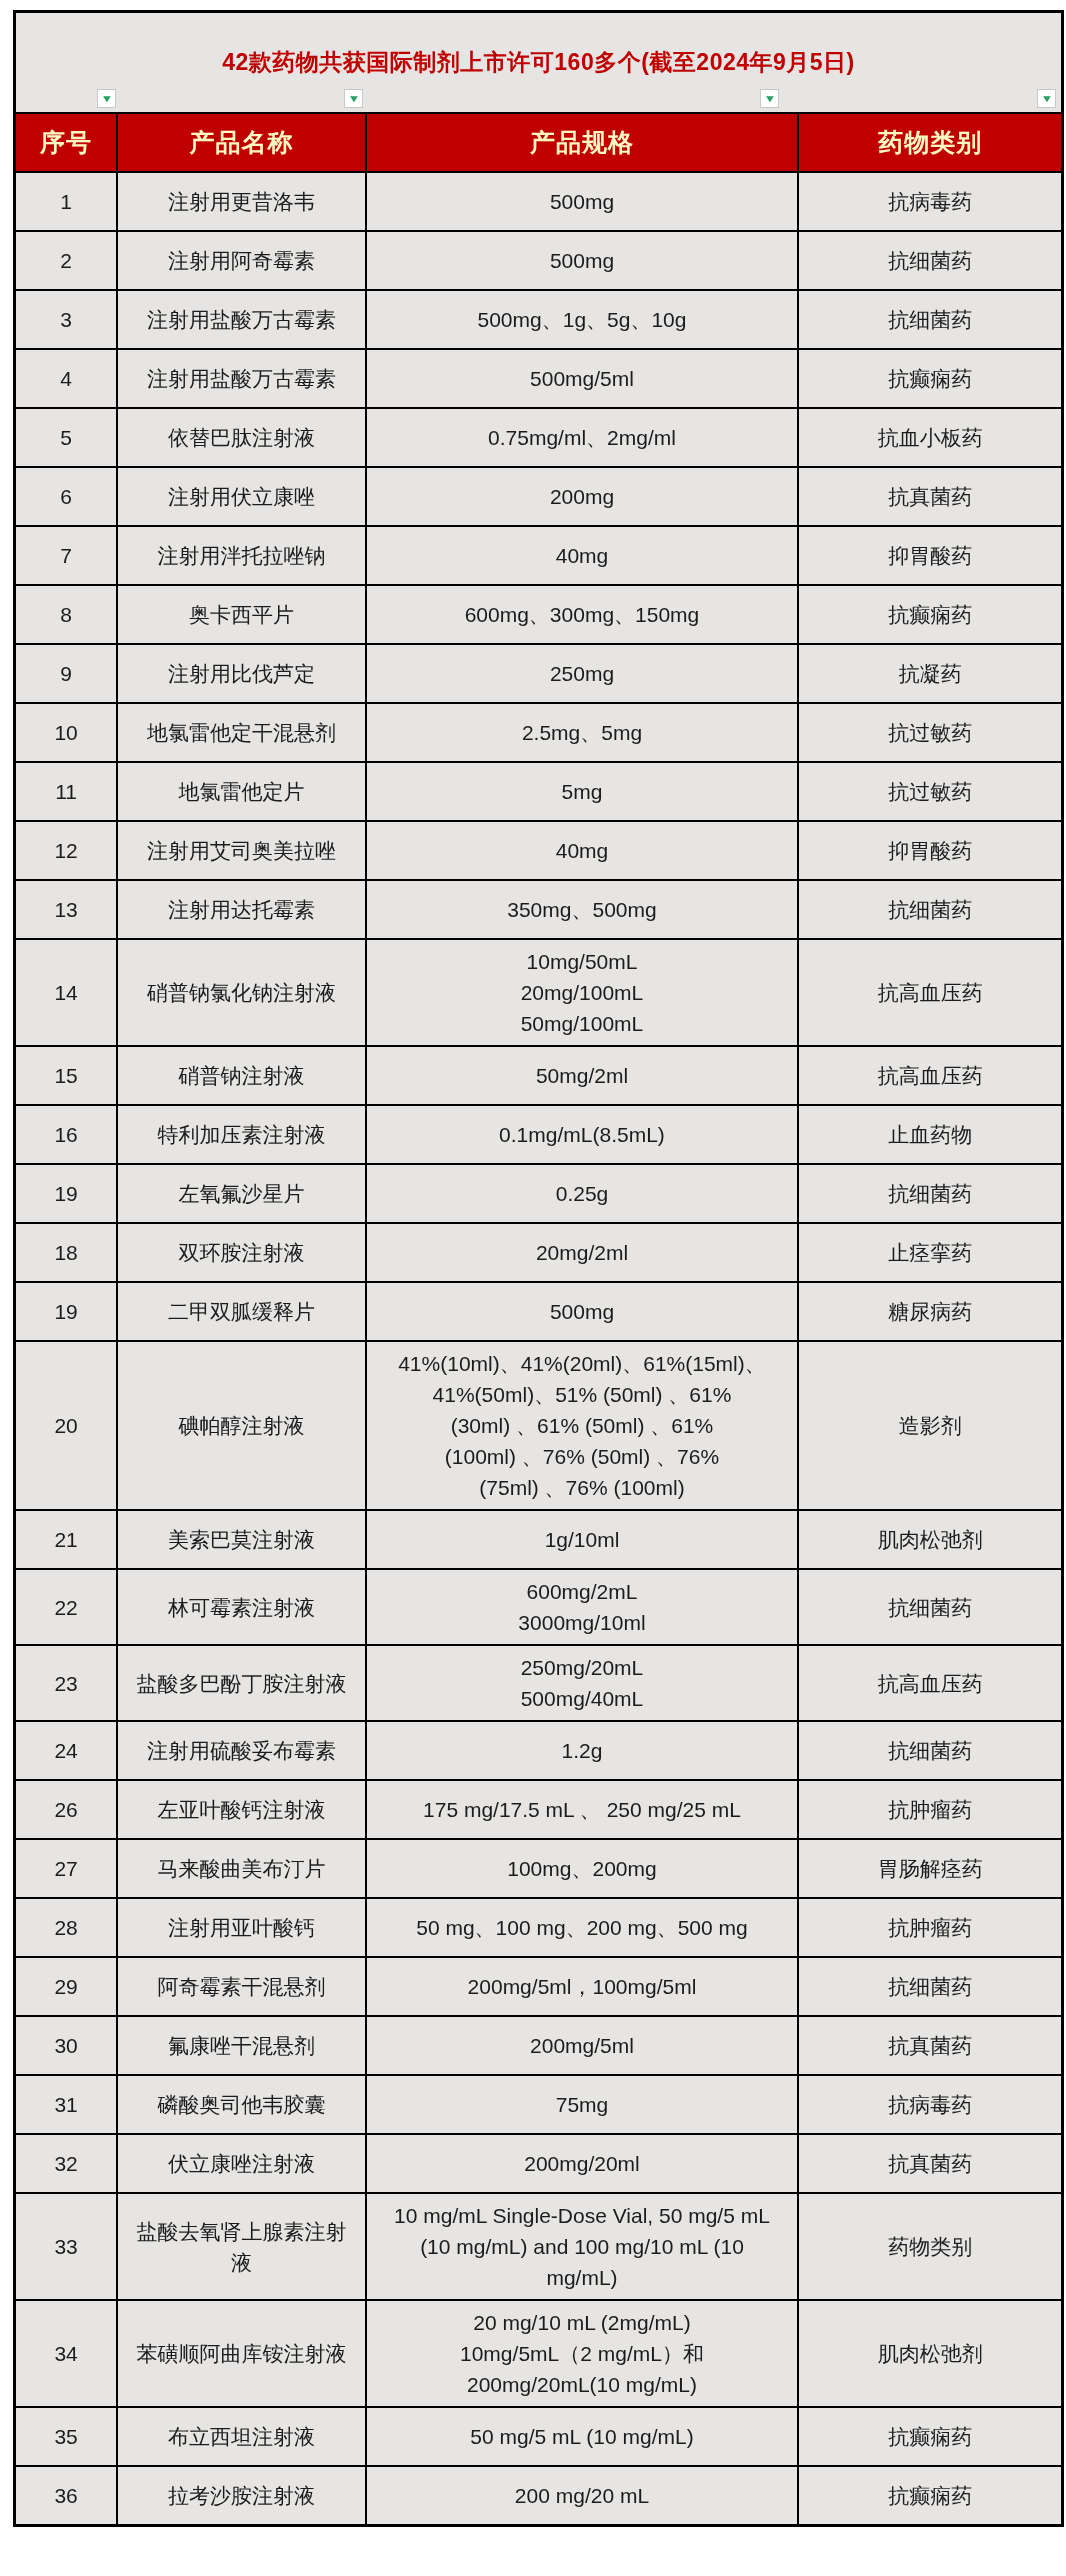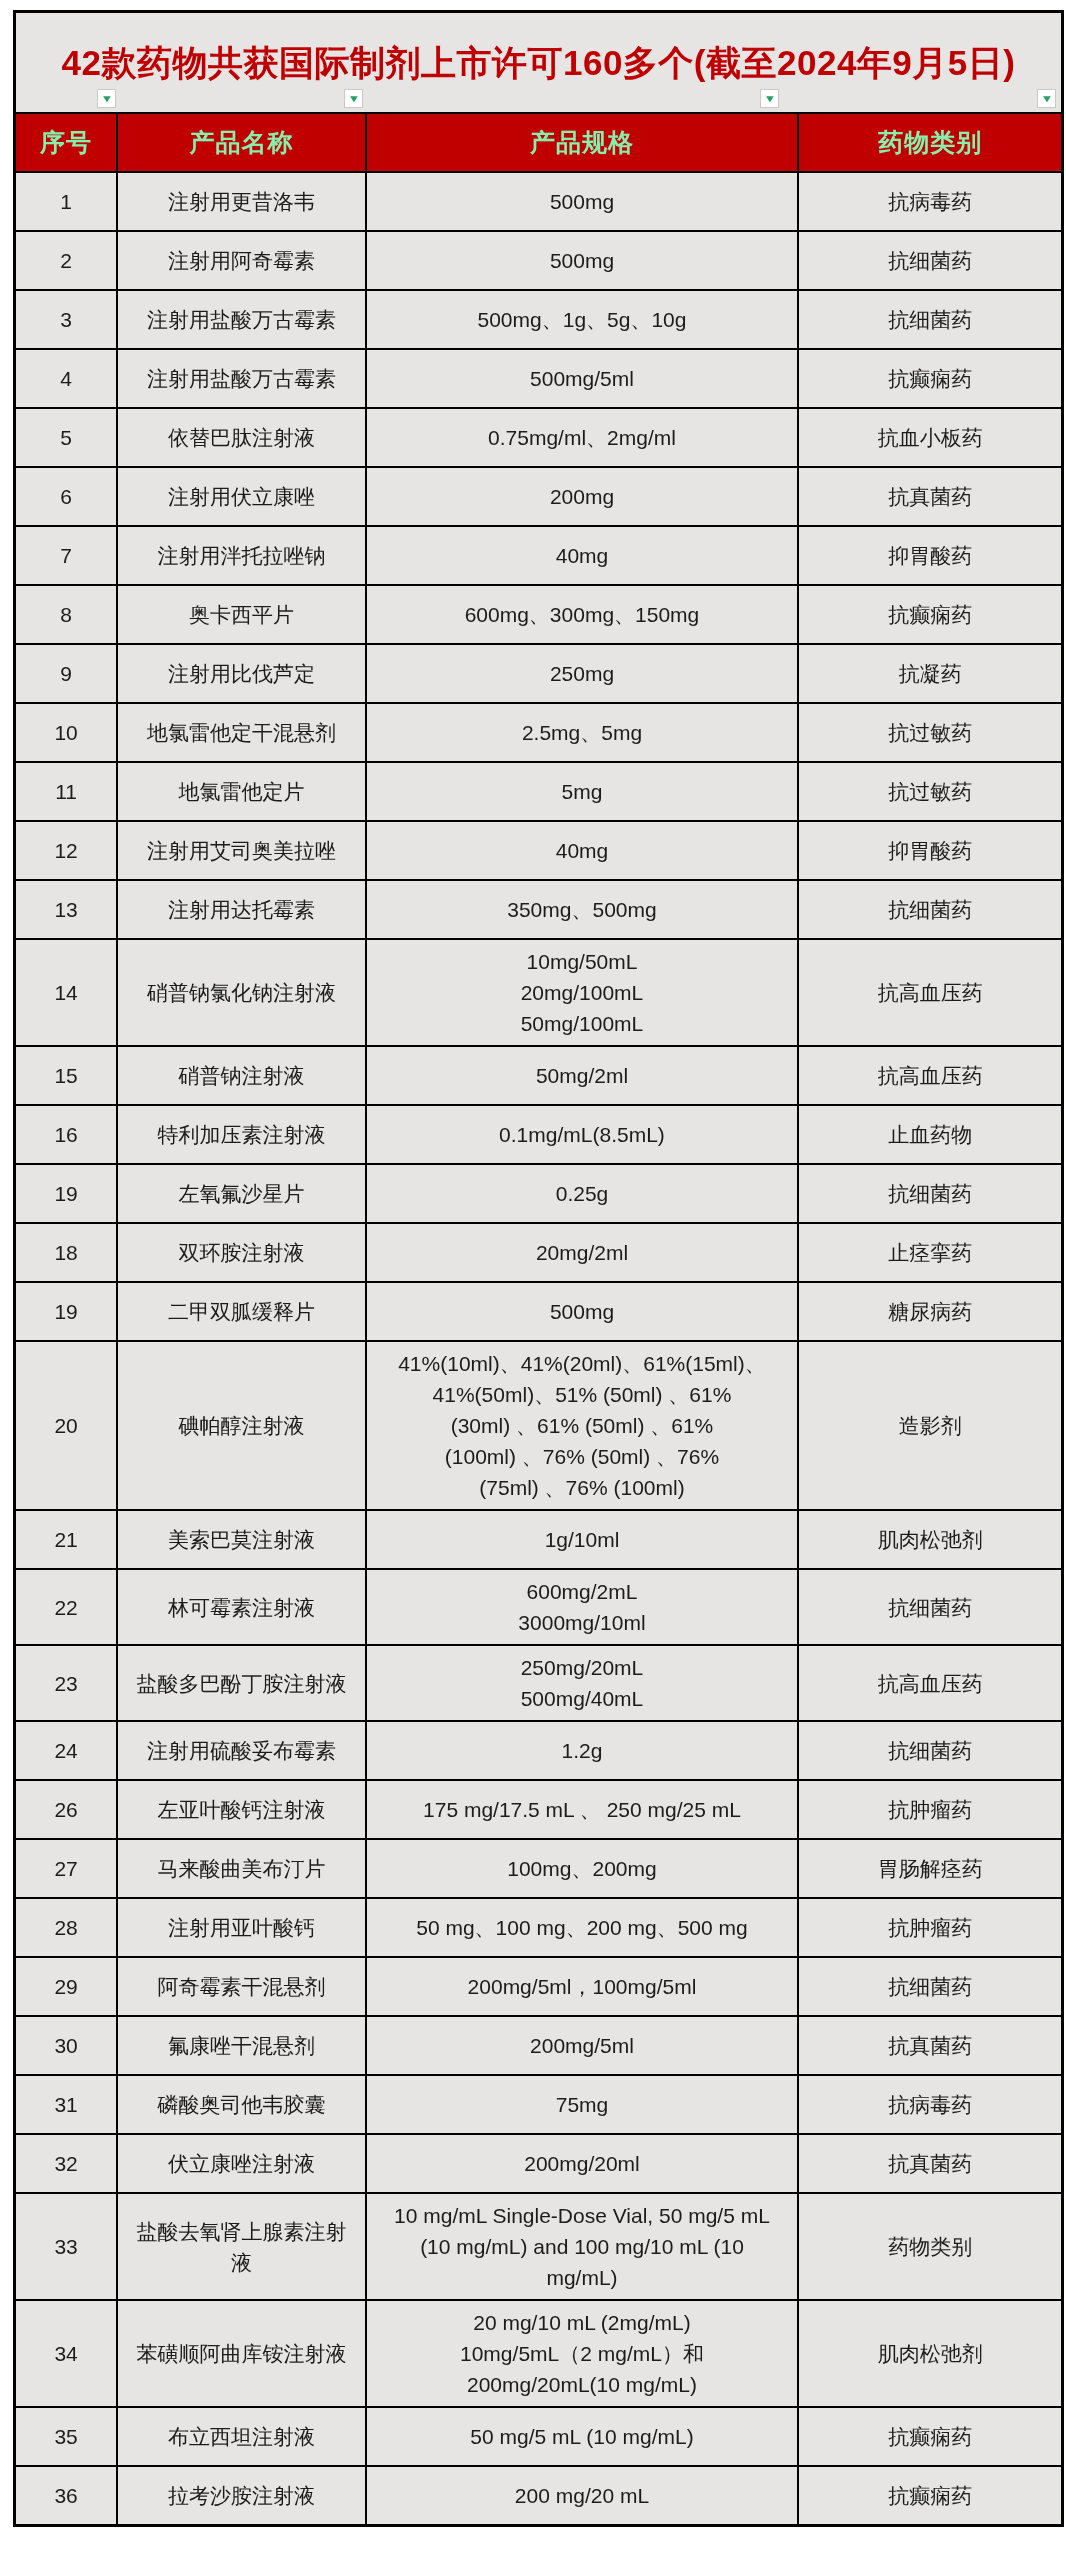--- a/index.html
+++ b/index.html
@@ -28,21 +28,21 @@
   
   .title-cell{
     position:relative;
     height:99px;
     background:#E6E5E4;
     border-bottom:2px solid #000;
     padding:0;
   }
   .title-text{
     color:#C00000;
-    font-size:35px;
+    font-size:23px;
     font-weight:bold;
     line-height:73px;
     letter-spacing:0.5px;
     white-space:nowrap;
   }
   .filter-box{
     position:absolute;
     bottom:4px;
     width:19px;height:19px;
     background:#ffffff;
@@ -54,21 +54,21 @@
   .filter-box .tri{
     color:#27A163;
     font-size:10px;
     line-height:10px;
     transform:scaleX(1.3);
   }
   .pos-1{left:81px;} .pos-2{left:328px;} .pos-3{left:744px;} .pos-4{left:1021px;}
   
   .header-row th{
     background:#C00000;
-    color:#86efac;
+    color:#fef9c3;
     font-size:25px;
     font-weight:bold;
     height:55px;
     letter-spacing:1px;
   }
   
   tbody td{
     background:#E6E5E4;
     color:#1c1c1c;
     font-size:21px;

